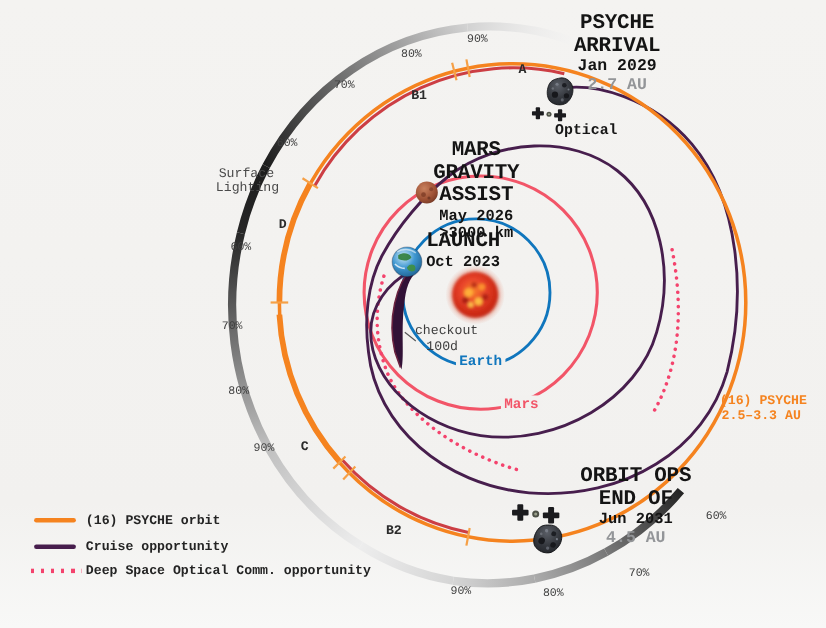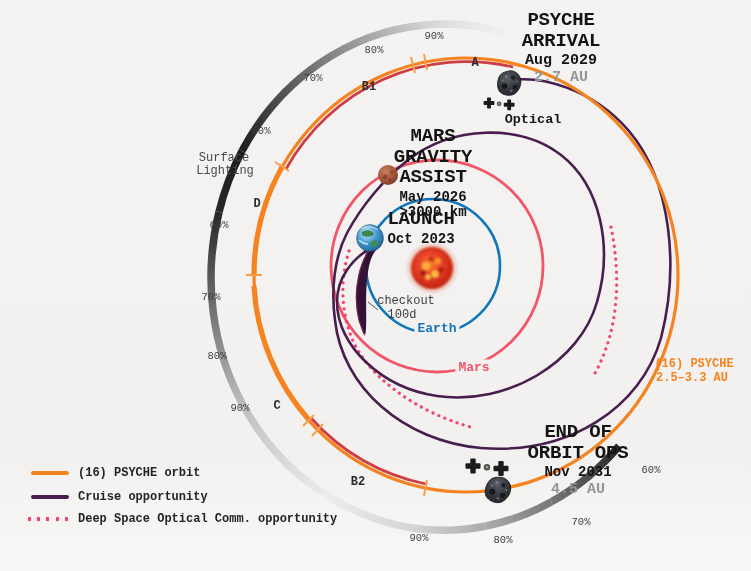--- a/index.html
+++ b/index.html
@@ -216,59 +216,59 @@
 
     <use href="#asteroid" transform="translate(483,475) rotate(15 15 15)"></use>
 
     <use href="#spacecraft" transform="translate(489,103) scale(0.72)"></use>
     <use href="#spacecraft" transform="translate(473,466)"></use>
   </svg>
 
   <div class="block" style="left:561px; top:10px;">
     <div class="title">PSYCHE</div>
     <div class="title">ARRIVAL</div>
-    <div class="date" style="font-size:15px;">Aug 2029</div>
+    <div class="date" style="font-size:15px;">Jan 2029</div>
     <div class="dist">2.7 AU</div>
   </div>
 
   <div class="block" style="left:433px; top:126px;">
     <div class="title">MARS</div>
     <div class="title">GRAVITY</div>
     <div class="title">ASSIST</div>
     <div class="date">May 2026</div>
     <div class="date" style="margin-top:0;">&gt;3000 km</div>
   </div>
 
   <div class="block" style="left:421px; top:209px;">
     <div class="title">LAUNCH</div>
     <div class="date">Oct 2023</div>
   </div>
 
   <div class="block" style="left:578px; top:422px;">
+    <div class="title">ORBIT OPS</div>
     <div class="title">END OF</div>
-    <div class="title">ORBIT OPS</div>
-    <div class="date">Nov 2031</div>
+    <div class="date">Jun 2031</div>
     <div class="dist">4.5 AU</div>
   </div>
 
   <div class="lbl approach" style="left:533px; top:119px;">Optical</div>
   <div class="lbl small-note" style="left:390px; top:301px;">checkout</div>
   <div class="lbl small-note" style="left:386px; top:315px;">100d</div>
 
   <div class="lbl orbit-name earth-name" style="left:437px; top:328px;">Earth</div>
   <div class="lbl orbit-name mars-name" style="left:474px; top:367px;">Mars</div>
 
   <div class="lbl psyche-au" style="left:694px; top:364px;">(16) PSYCHE</div>
   <div class="lbl psyche-au" style="left:692px; top:378px;">2.5–3.3 AU</div>
 
   <div class="lbl surf" style="left:224px; top:158px;text-align:center;">Surface</div>
   <div class="lbl surf" style="left:225px; top:171px;">Lighting</div>
 
   <div class="lbl seg" style="left:475px; top:63px;">A</div>
-  <div class="lbl seg" style="left:369px; top:87px;">B1</div>
+  <div class="lbl seg" style="left:381px; top:87px;">B1</div>
   <div class="lbl seg" style="left:257px; top:204px;">D</div>
   <div class="lbl seg" style="left:277px; top:406px;">C</div>
   <div class="lbl seg" style="left:358px; top:482px;">B2</div>
 
   <div class="lbl pct" style="left:434px; top:36px;">90%</div>
   <div class="lbl pct" style="left:374px; top:50px;">80%</div>
   <div class="lbl pct" style="left:313px; top:78px;">70%</div>
   <div class="lbl pct" style="left:261px; top:131px;">60%</div>
   <div class="lbl pct" style="left:219px; top:225px;">60%</div>
   <div class="lbl pct" style="left:211px; top:297px;">70%</div>

